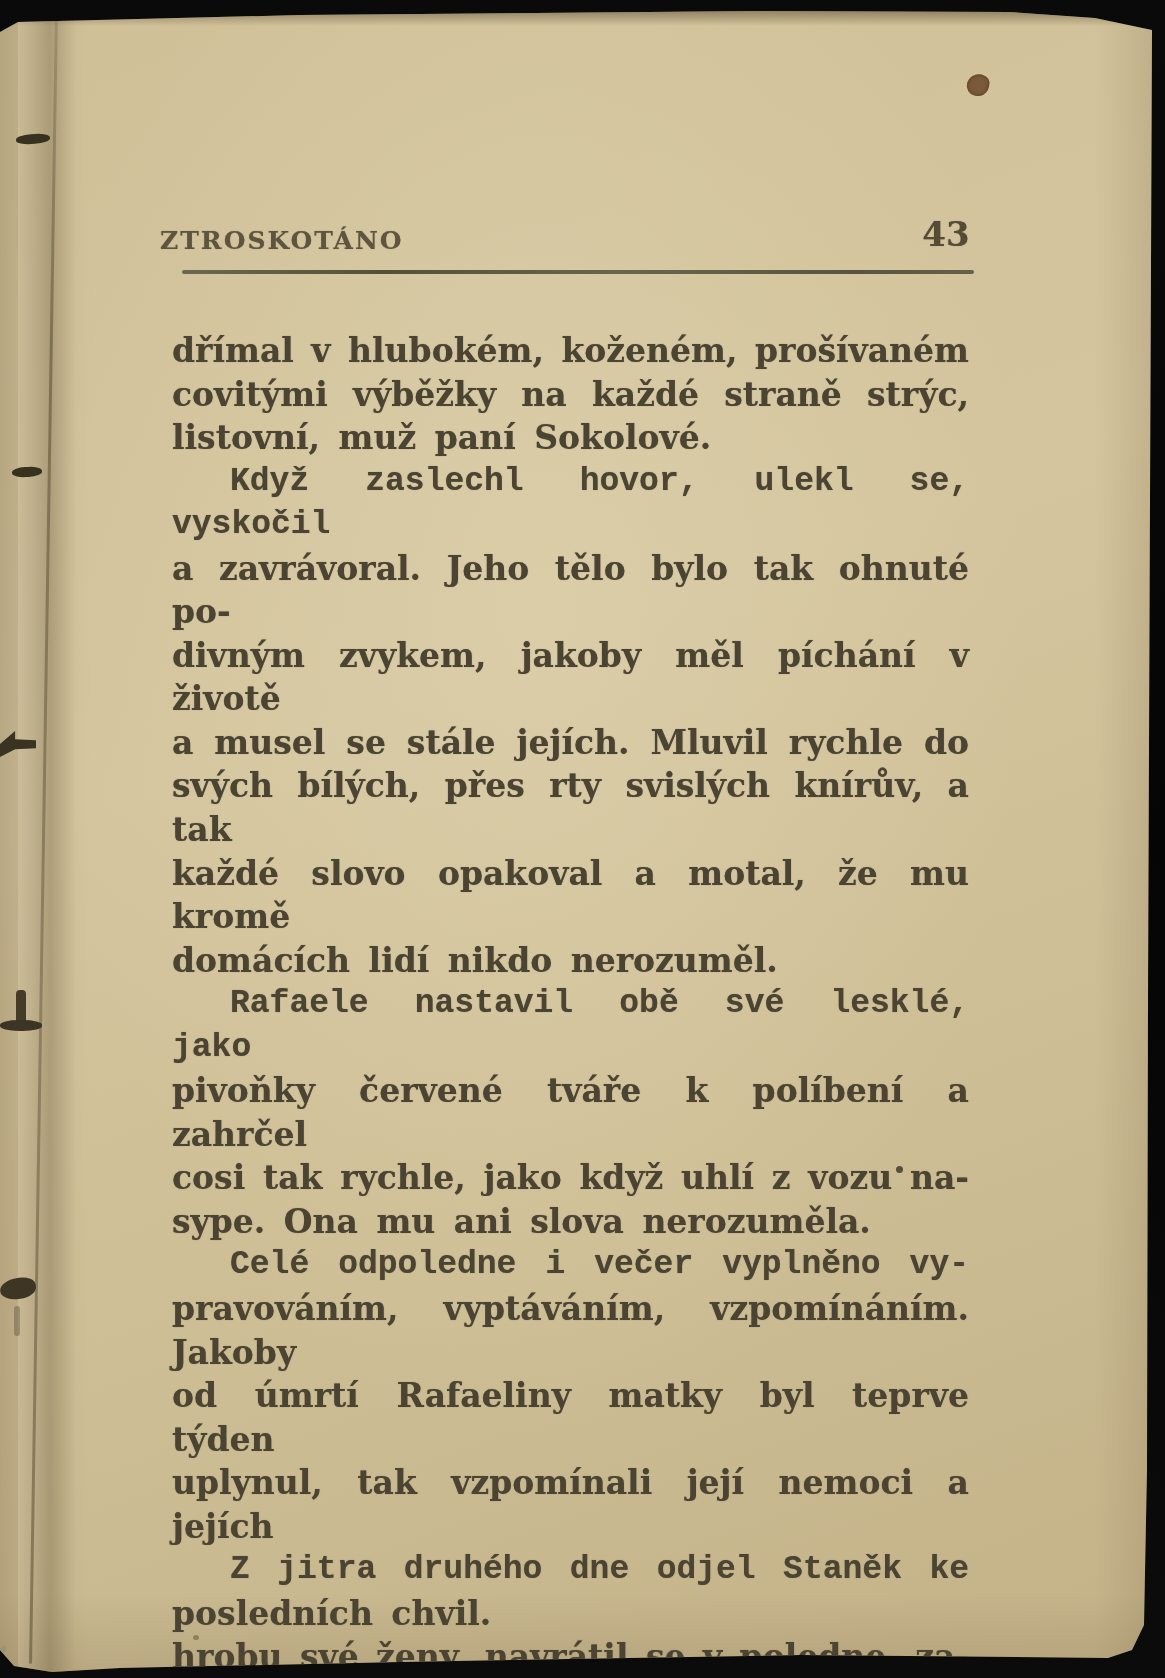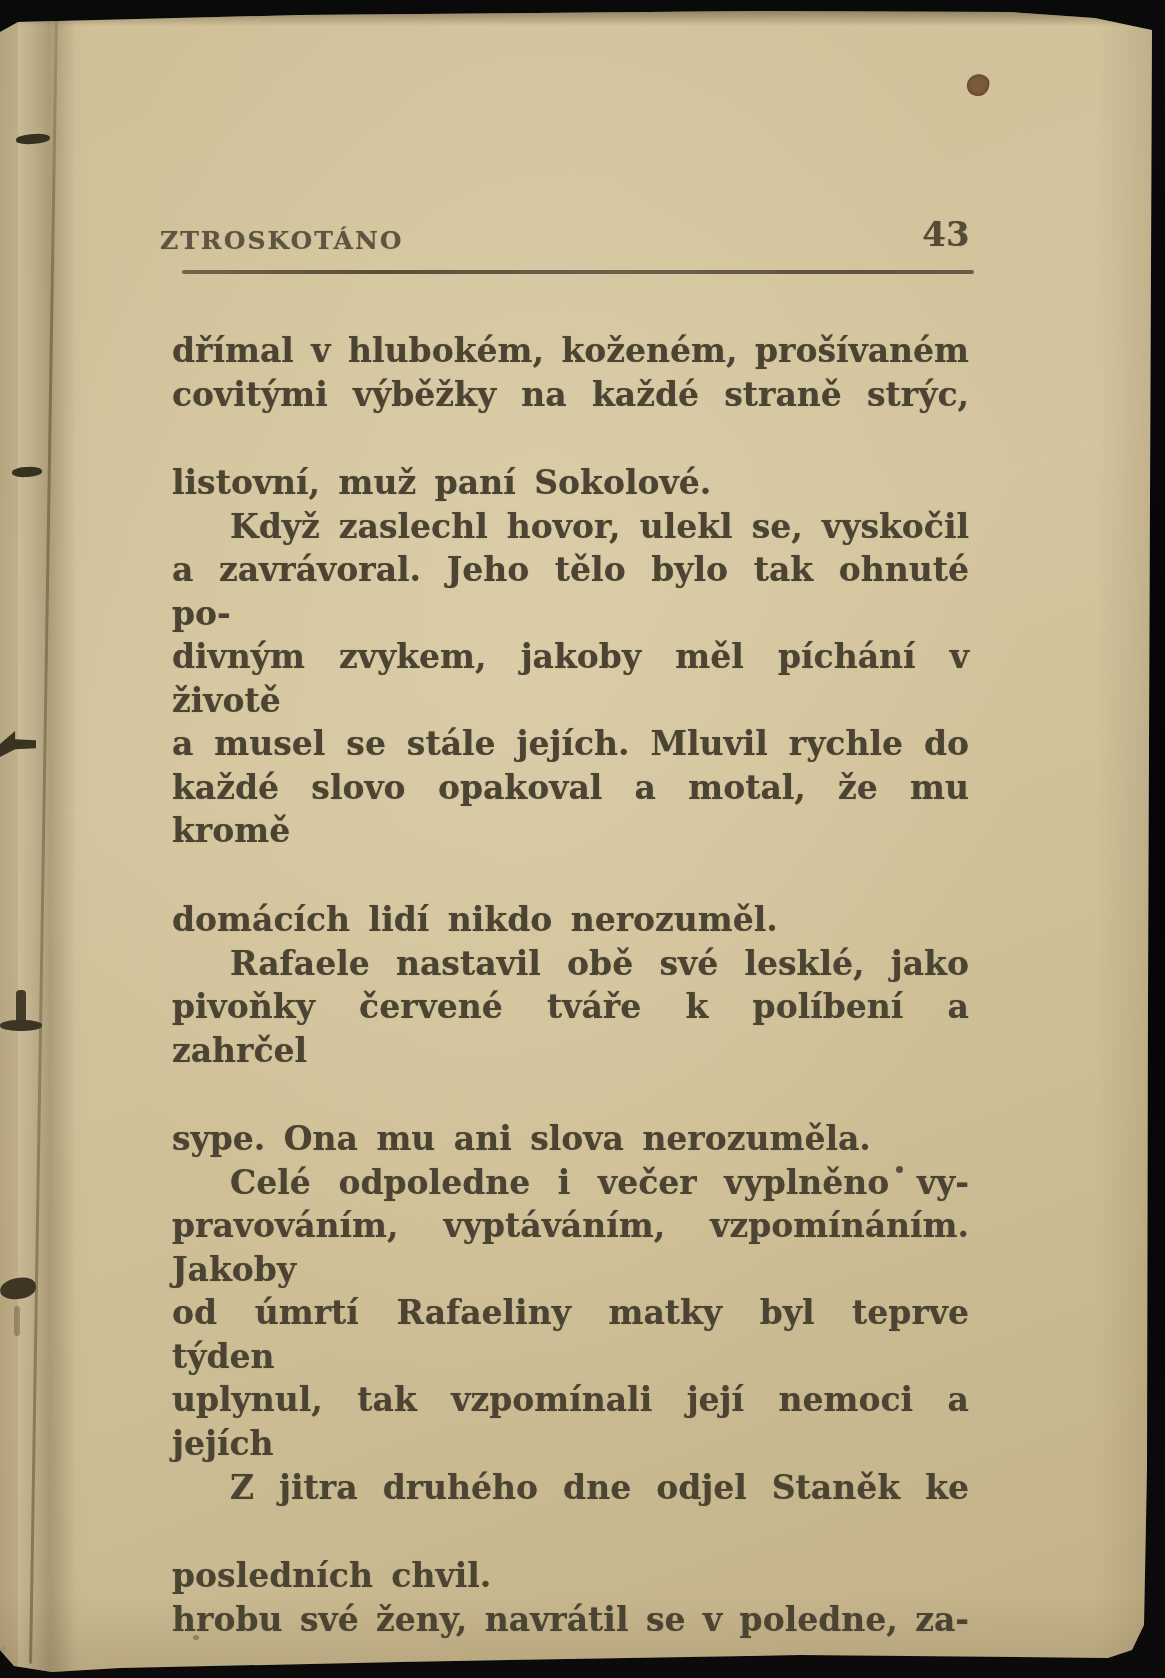--- a/index.html
+++ b/index.html
@@ -38,22 +38,22 @@
   }
   .head-rule{position:absolute;left:182px;top:270px;width:792px;height:4px;border-radius:2px;
     background:linear-gradient(90deg,#6e6750,#575038 25%,#6b644d 55%,#5a5340 85%,#675f48);}
   .text-block{
     position:absolute;left:172px;top:329px;width:797px;
     font-size:33px;font-weight:700;line-height:43.55px;color:#4b4433;
     text-shadow:0 0 1px rgba(75,68,51,.55);
     word-spacing:4px;
   }
   .line{text-align:justify;text-align-last:justify;white-space:normal;}
-  .line.indent{text-indent:58px;}
-  .line.endline{text-align:center;text-align-last:left;word-spacing:7px;margin-top:45px;}
+  .line.indent{text-indent:58px;font-family:Liberation Mono, monospace;}
+  .line.endline{text-align:center;text-align-last:left;word-spacing:7px;}
   .mark{position:absolute;background:#373120;}
   .mark-dash1{left:16px;top:134px;width:34px;height:10px;border-radius:45%;transform:rotate(-4deg);}
   .mark-dash2{left:12px;top:467px;width:30px;height:10px;border-radius:45%;transform:rotate(-3deg);}
   .mark-arrow{left:0px;top:731px;width:36px;height:26px;background:#3a3322;
     clip-path:polygon(0 50%,42% 0,42% 32%,100% 36%,100% 66%,42% 70%,0 100%);}
   .mark-cross-v{left:16px;top:990px;width:10px;height:36px;border-radius:4px;background:#453b29;}
   .mark-cross-h{left:0px;top:1020px;width:42px;height:11px;border-radius:45%;background:#3c3424;}
   .mark-blob{left:0px;top:1278px;width:36px;height:21px;border-radius:55% 45% 50% 50%;
     background:#3e3525;transform:rotate(-8deg);}
   .mark-blob-tail{left:14px;top:1306px;width:6px;height:30px;border-radius:3px;background:rgba(70,60,40,.35);}
@@ -79,24 +79,26 @@
     <div class="head-rule"></div>
 
     <div class="text-block">
         <div class="line">dřímal v hlubokém, koženém, prošívaném</div>
         <div class="line">covitými výběžky na každé straně strýc,</div>
         <div class="line endline">listovní, muž paní Sokolové.</div>
         <div class="line indent">Když zaslechl hovor, ulekl se, vyskočil</div>
         <div class="line">a zavrávoral. Jeho tělo bylo tak ohnuté po-</div>
         <div class="line">divným zvykem, jakoby měl píchání v životě</div>
         <div class="line">a musel se stále jejích. Mluvil rychle do</div>
+        <div class="line">svých bílých, přes rty svislých knírův, a tak</div>
         <div class="line">každé slovo opakoval a motal, že mu kromě</div>
         <div class="line endline">domácích lidí nikdo nerozuměl.</div>
         <div class="line indent">Rafaele nastavil obě své lesklé, jako</div>
         <div class="line">pivoňky červené tváře k políbení a zahrčel</div>
+        <div class="line">cosi tak rychle, jako když uhlí z vozu na-</div>
         <div class="line endline">sype. Ona mu ani slova nerozuměla.</div>
         <div class="line indent">Celé odpoledne i večer vyplněno vy-</div>
         <div class="line">pravováním, vyptáváním, vzpomínáním. Jakoby</div>
         <div class="line">od úmrtí Rafaeliny matky byl teprve týden</div>
         <div class="line">uplynul, tak vzpomínali její nemoci a jejích</div>
         <div class="line indent">Z jitra druhého dne odjel Staněk ke</div>
         <div class="line endline">posledních chvil.</div>
         <div class="line">hrobu své ženy, navrátil se v poledne, za-</div>
       </div>
 

